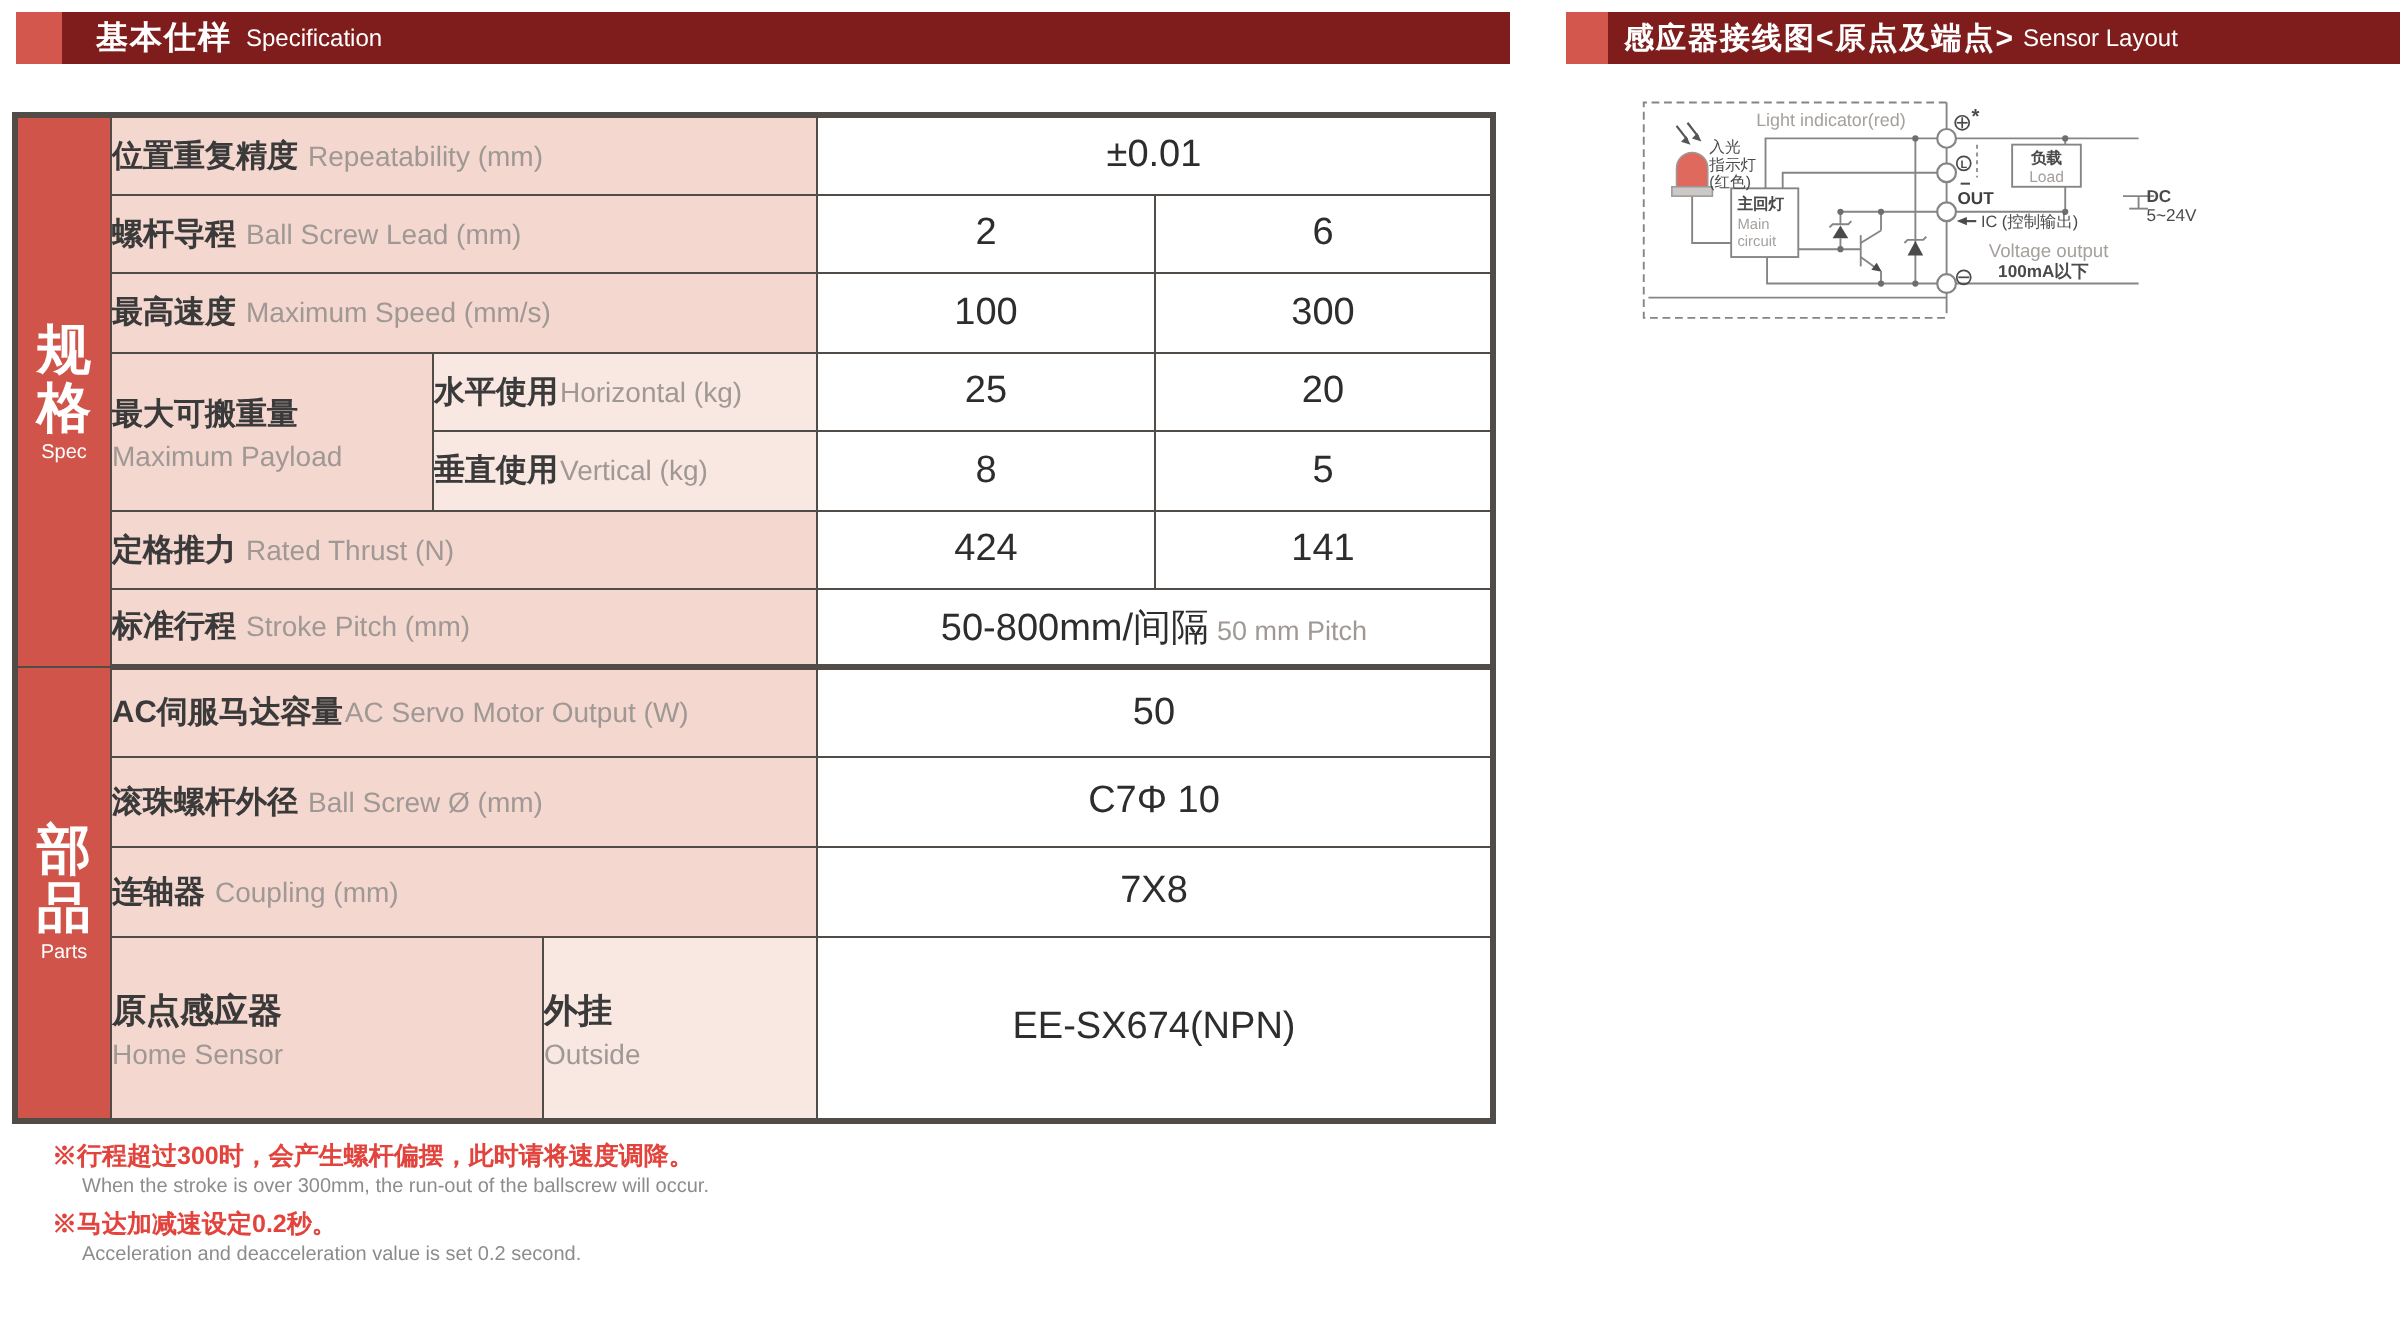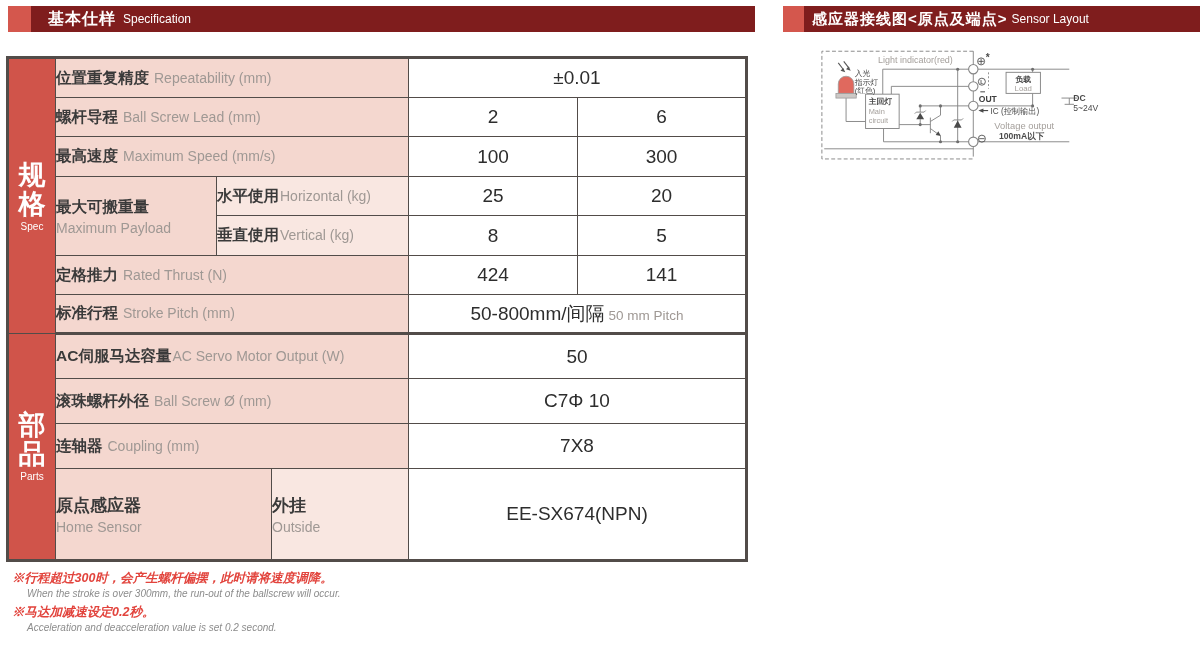--- a/index.html
+++ b/index.html
@@ -25,21 +25,21 @@
   td.lbl{background:#f4d7cf;padding-left:12px;vertical-align:middle;}
   td.lbl-light{background:#f9e7e1;}
   .zh-l{font-size:15.5px;font-weight:700;color:#3a3a3a;}
   .en-l{font-size:14px;color:#9f9894;margin-left:5px;font-weight:400;}
   .en-blk{display:block;margin-left:0;margin-top:2px;}
   td.val{background:#fff;text-align:center;vertical-align:middle;
          font-size:19px;color:#2d2d2d;}
   .val-gray{font-size:13.5px;color:#9f9894;margin-left:4px;}
 
   
-  .notes{position:absolute;left:12px;top:570px;width:560px;font-style:italic;}
+  .notes{position:absolute;left:26px;top:570px;width:560px;}
   .note-zh{color:#e2443d;font-size:12.5px;font-weight:700;line-height:17px;}
   .note-en{color:#8c8c8c;font-size:10px;line-height:13.5px;padding-left:15px;}
 
   
   svg .w{stroke:#858585;stroke-width:1.2;fill:none;}
   svg text{font-family:"Liberation Sans",sans-serif;}
   .dtx-d{fill:#4a4a4a;font-size:10px;}
   .dtx-g{fill:#a5a09c;}
 </style>
 </head>

